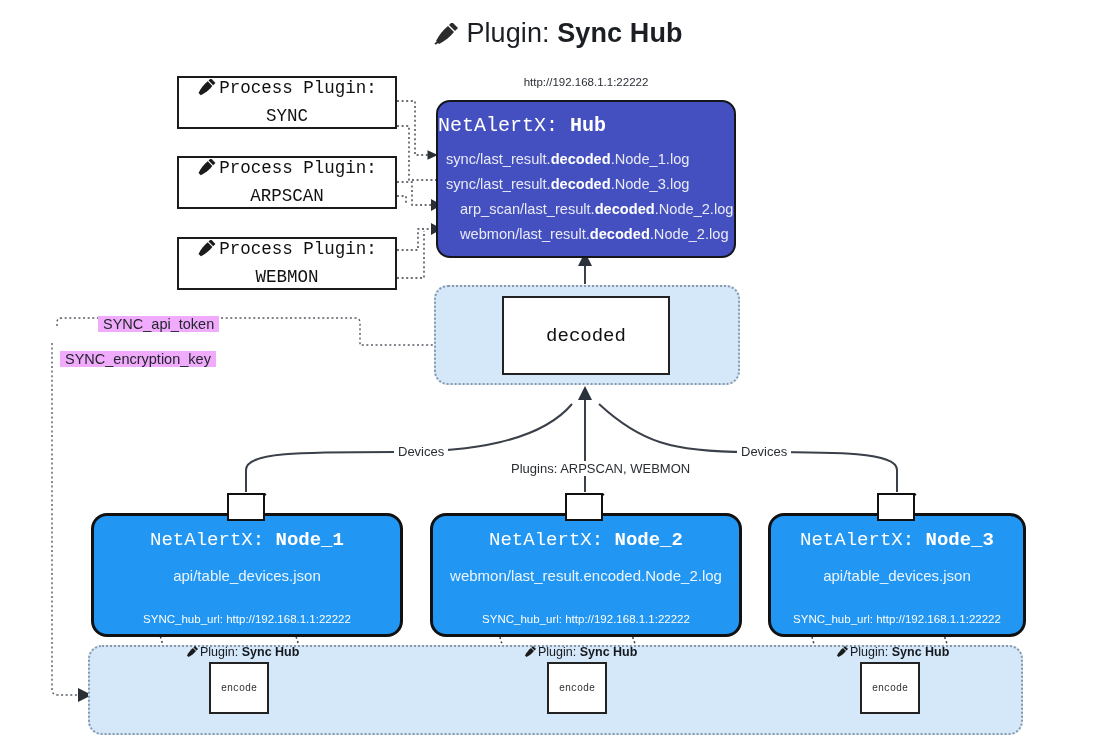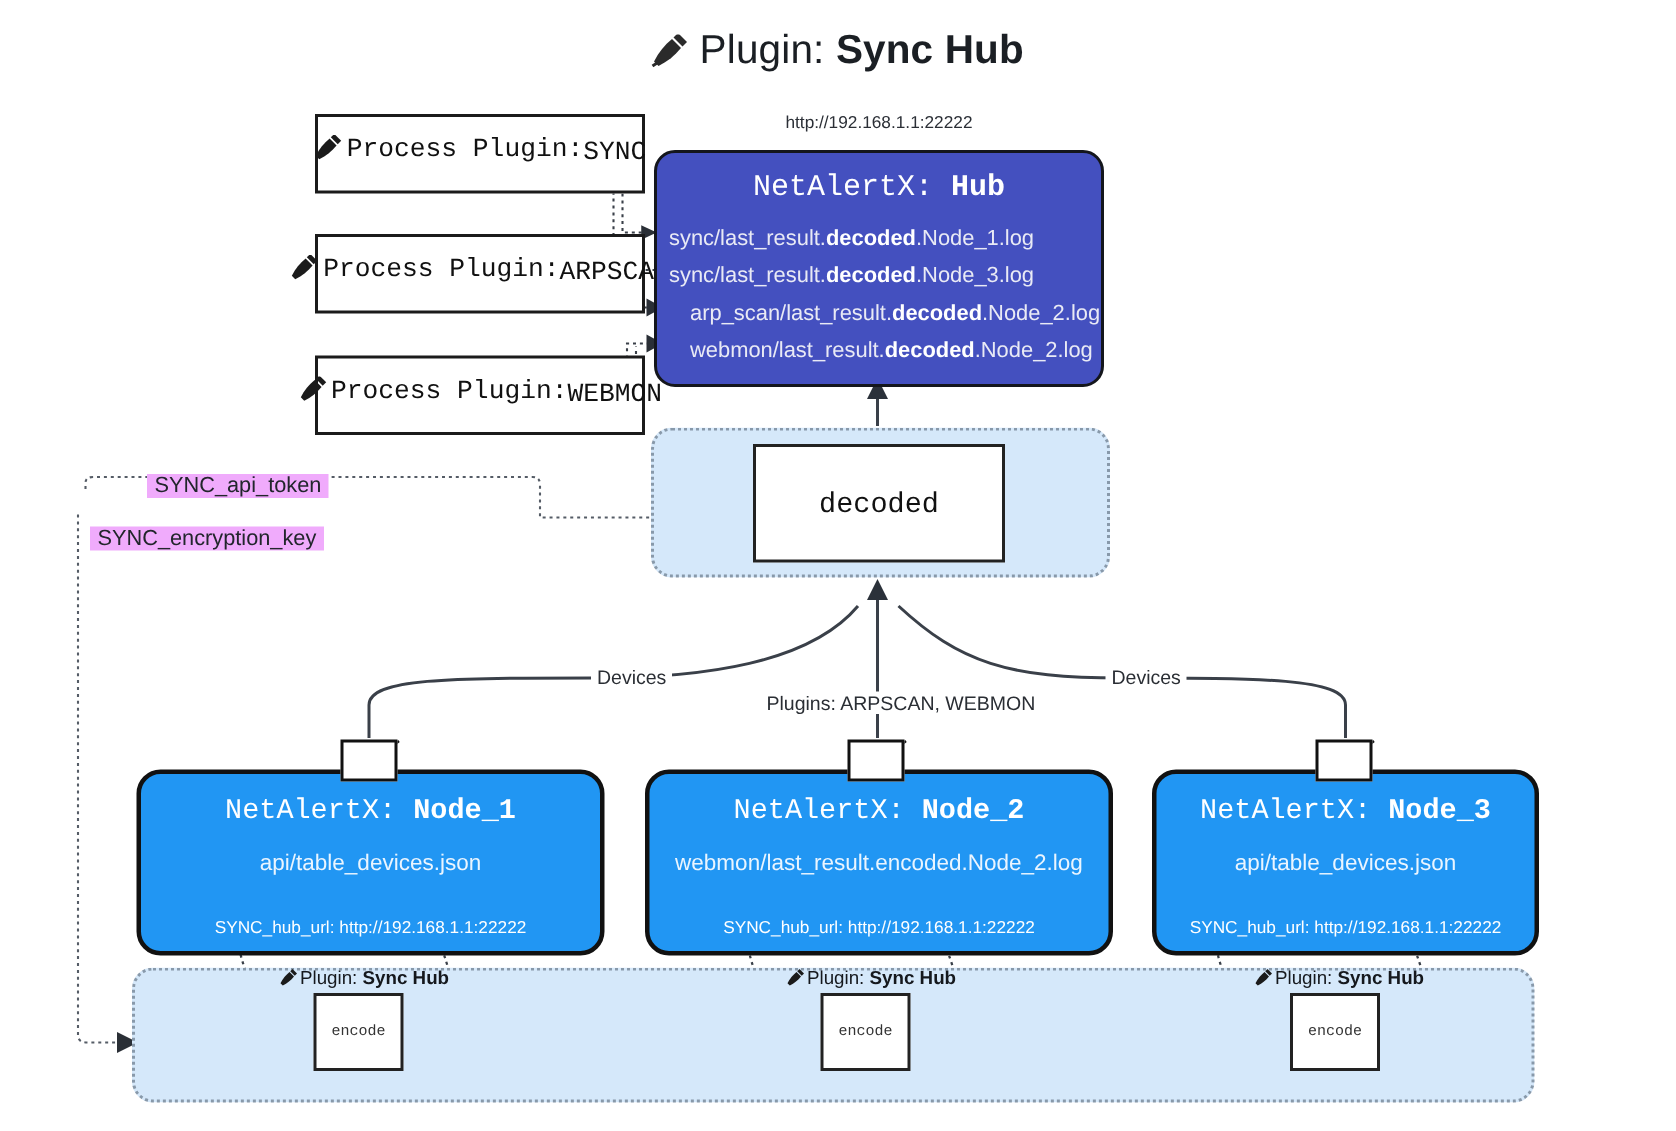--- a/index.html
+++ b/index.html
@@ -11,29 +11,29 @@
 
   
   #title{left:0;top:18px;width:1117px;text-align:center;font-size:27px;color:#1b1f24;
          letter-spacing:.1px;}
   #title .plug{display:inline-block;vertical-align:-3px;margin-right:6px;}
   #title .b{font-weight:bold;}
 
   
   .procbox{background:#ffffff;border:2px solid #1b1b1b;
            font-family:"Liberation Mono","DejaVu Sans Mono",monospace;
-           font-size:17.5px;color:#111;display:flex;flex-direction:row;
-           align-items:center;justify-content:center;line-height:1.45;z-index:4;margin-left:33px;}
+           font-size:17.5px;color:#111;display:flex;flex-direction:column;
+           align-items:center;justify-content:center;line-height:1.45;z-index:4;}
   .procbox .l1{white-space:nowrap;}
   .procbox .l1 .plug{display:inline-block;vertical-align:-3px;margin-right:2px;}
 
   
   #hub{left:436px;top:100px;width:300px;height:158px;background:#4450bf;
        border:2.5px solid #14161c;border-radius:14px;z-index:4;}
-  #hub .hubtitle{margin-top:12px;text-align:center;color:#ffffff;
+  #hub .hubtitle{margin-top:12px;color:#ffffff;
        font-family:"Liberation Mono","DejaVu Sans Mono",monospace;font-size:20px;}
   #hub .hubtitle b{font-weight:bold;}
   #hub .loglines{margin-top:10px;}
   #hub .logline{color:#e9eaf5;font-size:14.6px;line-height:25px;padding-left:8px;
        white-space:nowrap;}
   #hub .logline b{font-weight:bold;color:#ffffff;}
   #hub .logline.wide{font-size:14.6px;padding-left:22px;}
   #huburl{left:436px;top:76px;width:300px;text-align:center;font-size:11.5px;color:#2b2f36;}
 
   

